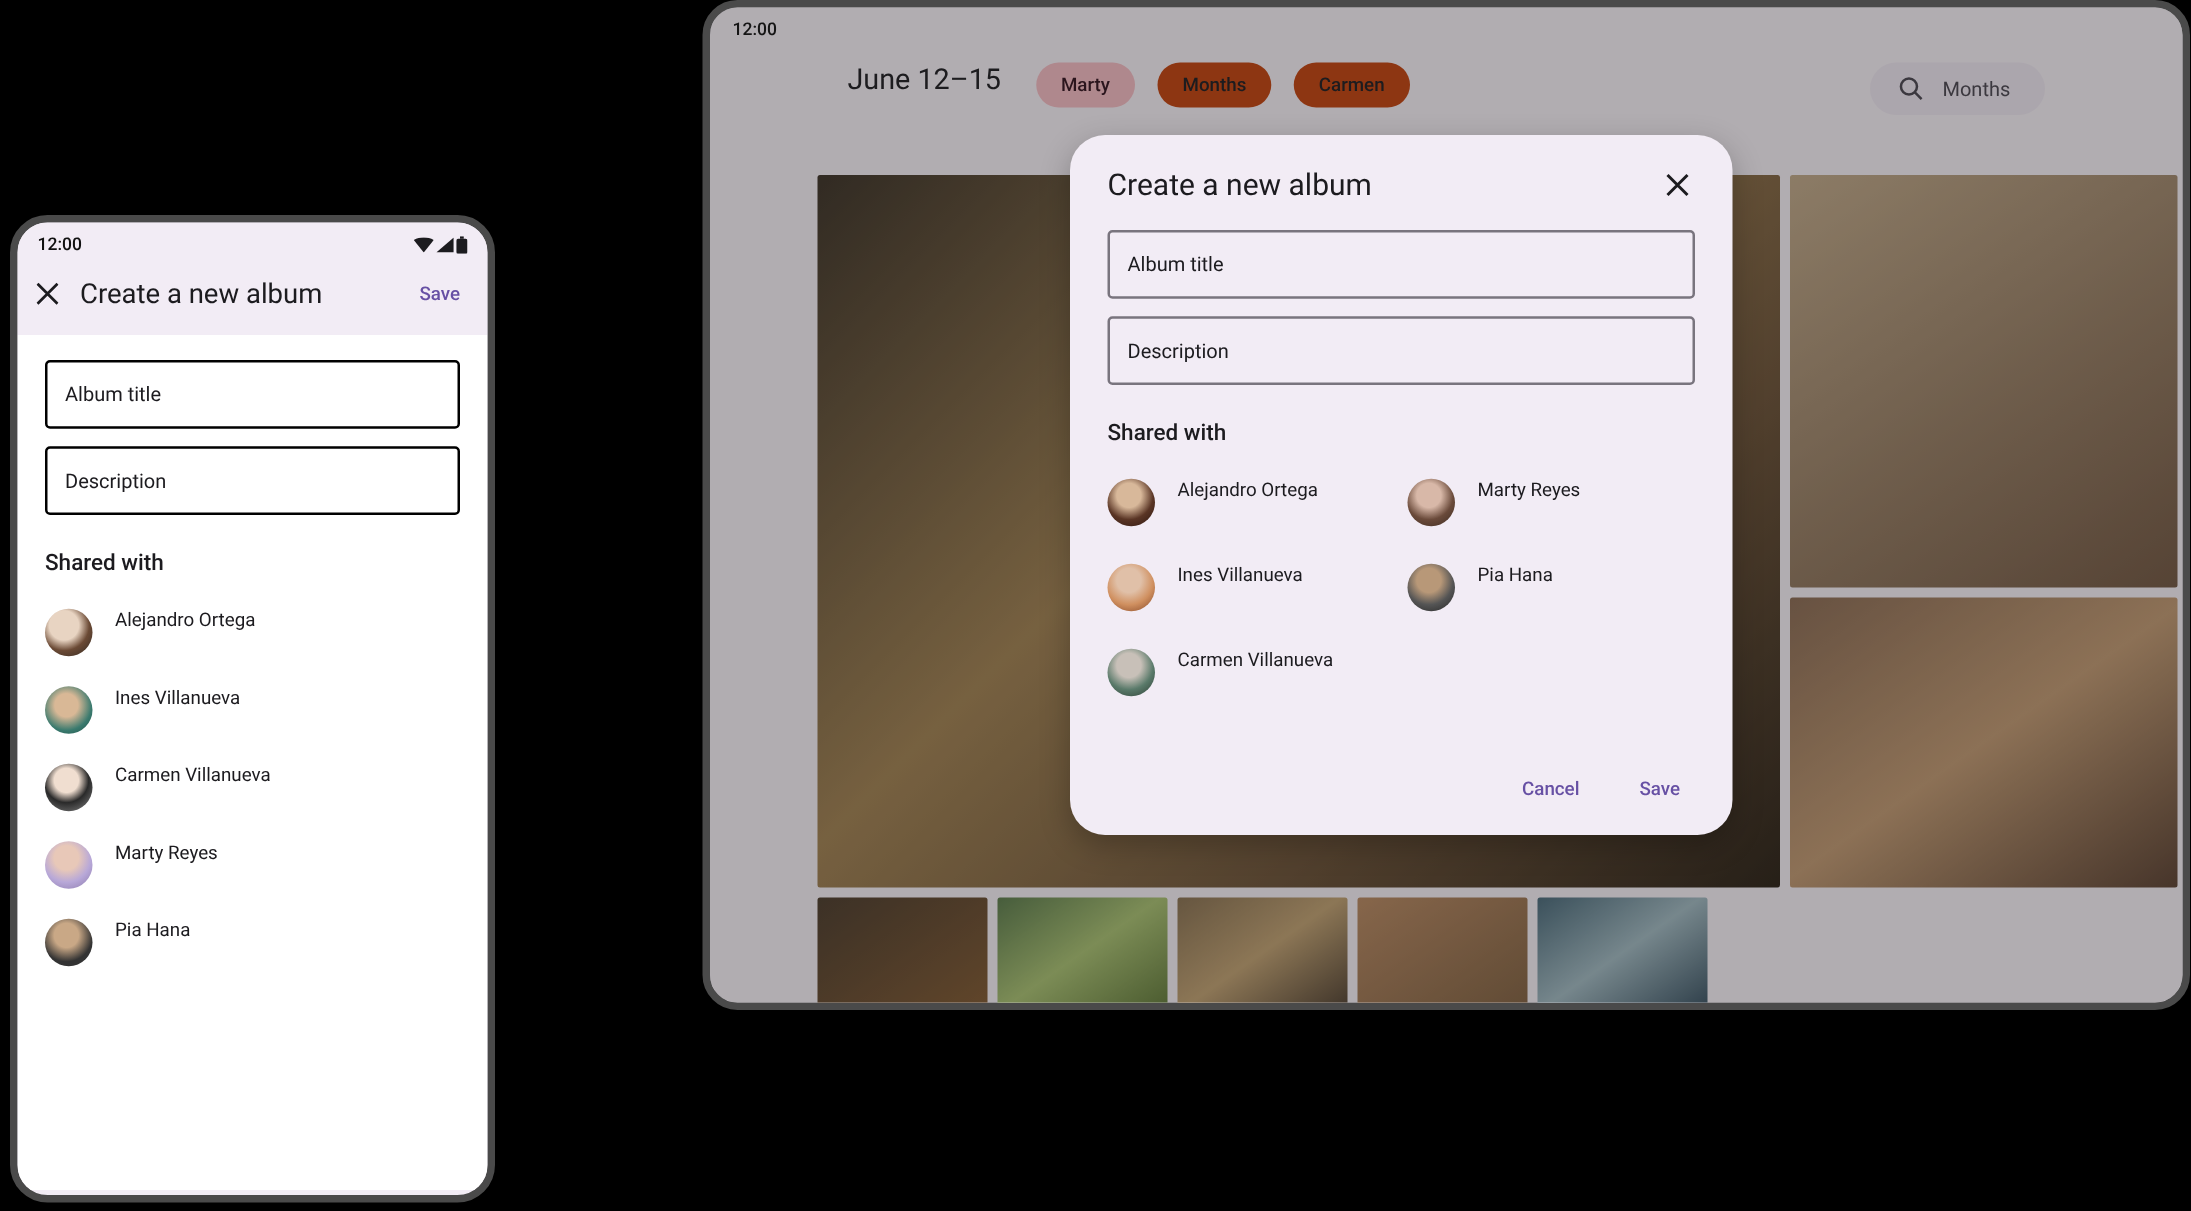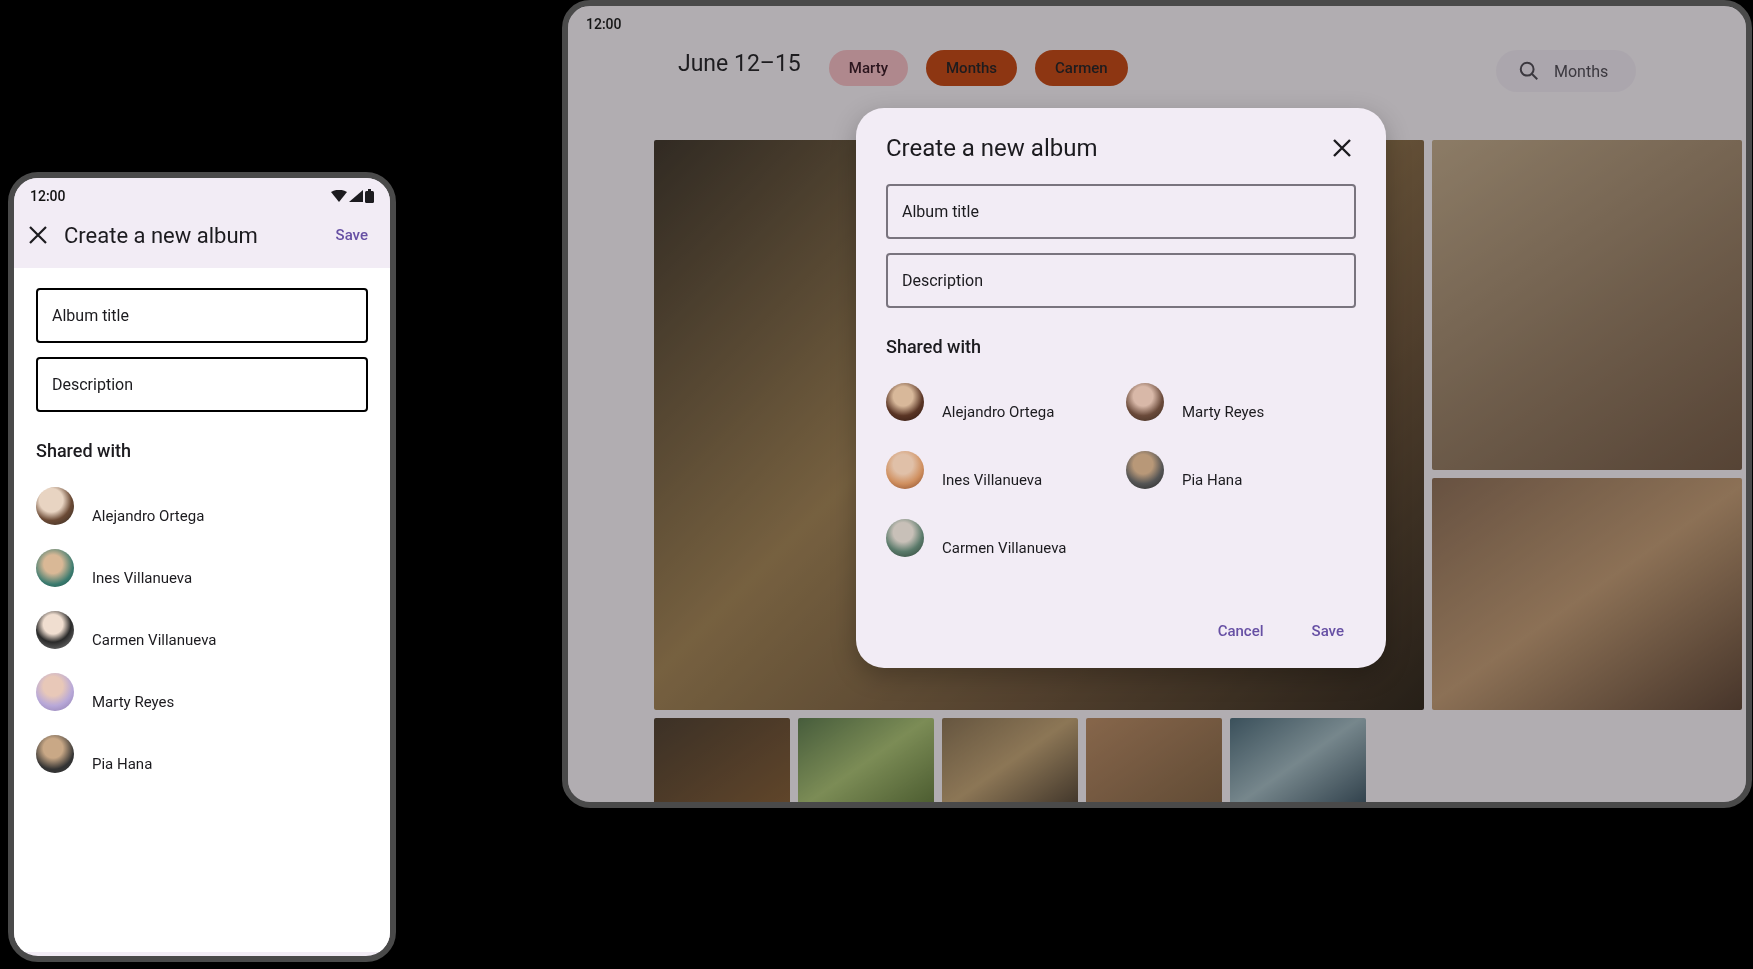--- a/index.html
+++ b/index.html
@@ -50,21 +50,21 @@
     position: relative;
     border: 2px solid #000000;
     border-radius: 4px;
     padding: 16px 14px;
     margin-bottom: 14px;
     font-size: 16px;
     color: #1c1b1f;
     cursor:text;
   }
   .section-label { font-size: 18px; font-weight: 500; color: #1c1b1f; margin: 28px 0 14px; }
-  .person-row { display:flex; align-items:flex-end; gap: 18px; padding: 12px 0; cursor:pointer; }
+  .person-row { display:flex; align-items:flex-start; gap: 18px; padding: 12px 0; cursor:pointer; }
   .avatar { width: 38px; height: 38px; border-radius: 50%; flex-shrink:0; }
   .person-name { font-size: 15px; color: #1c1b1f; }
 
   
   .tablet {
     position: absolute;
     left: 562px;
     top: 0;
     width: 1190px;
     height: 808px;

